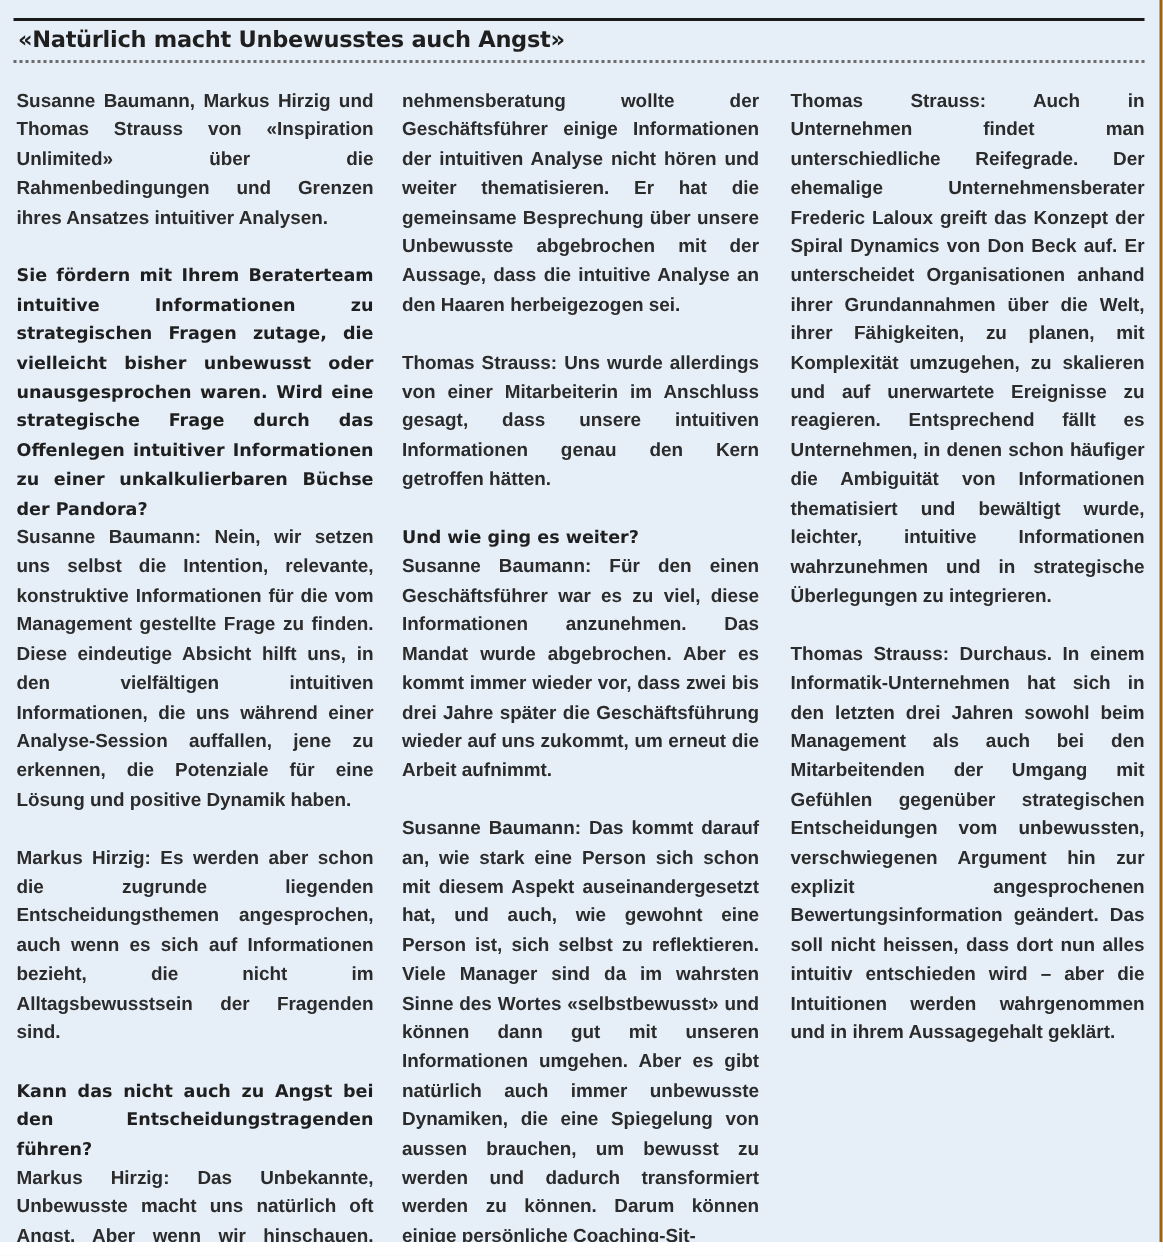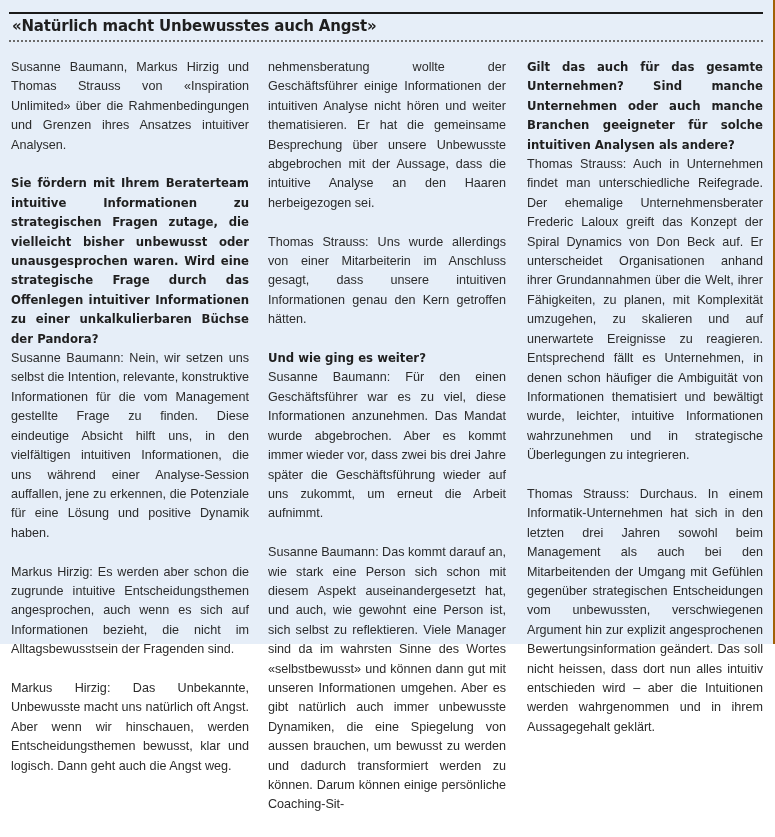--- a/index.html
+++ b/index.html
@@ -11,21 +11,21 @@
       width: 775px;
       height: 837px;
       overflow: hidden;
       position: relative;
     }
     .page {
       position: absolute;
       left: 0;
       top: 0;
       width: 773px;
-      height: 644px;
+      height: 828px;
       background: #e6eef8;
       border-right: 3px solid #a16207;
     }
     .title-rule {
       position: absolute;
       left: 9px;
       top: 12px;
       width: 754px;
       height: 2px;
       background: #1a1a1a;
@@ -64,21 +64,21 @@
     .col2 { left: 268px; }
     .col3 { left: 527px; width: 236px; }
     .block { margin: 0 0 19.4px 0; }
     .q {
       font-family: "DejaVu Sans", sans-serif;
       font-weight: bold;
       font-size: 11.7px;
       color: #1f1f1f;
       display: block;
     }
-    .a { display: block; }
+    .a { display: block; font-weight: bold; }
     .bottom-strip {
       position: absolute;
       left: 0;
       top: 828px;
       width: 775px;
       height: 9px;
       background: #ffffff;
     }
   </style>
 </head>
@@ -91,23 +91,24 @@
 
   <div class="col col1">
     <div class="block">
       <span class="a">Susanne Baumann,  Markus Hirzig und Thomas Strauss von «Inspiration Unlimited» über die Rahmenbedingungen und Grenzen ihres Ansatzes intuitiver Analysen.</span>
     </div>
     <div class="block">
       <span class="q">Sie fördern mit Ihrem Beraterteam intuitive Informationen zu strategischen Fragen zutage, die vielleicht bisher unbewusst oder unausgesprochen waren. Wird eine strategische Frage durch das Offenlegen intuitiver Informationen zu einer unkalkulierbaren Büchse der Pandora?</span>
       <span class="a">Susanne Baumann: Nein, wir setzen uns selbst die Intention, relevante, konstruktive Informationen für die vom Management gestellte Frage zu finden. Diese eindeutige Absicht hilft uns, in den vielfältigen intuitiven Informationen, die uns während einer Analyse-Session auffallen, jene zu erkennen, die Potenziale für eine Lösung und positive Dynamik haben.</span>
     </div>
     <div class="block">
-      <span class="a">Markus Hirzig: Es werden aber schon die zugrunde intuitive Entscheidungsthemen angesprochen, auch wenn es sich auf Informationen bezieht, die nicht im Alltagsbewusstsein der Fragenden sind.</span>
+      <span class="a">Markus Hirzig: Es werden aber schon die zugrunde liegenden Entscheidungsthemen angesprochen, auch wenn es sich auf Informationen bezieht, die nicht im Alltagsbewusstsein der Fragenden sind.</span>
     </div>
     <div class="block">
+      <span class="q">Kann das nicht auch zu Angst bei den Entscheidungstragenden führen?</span>
       <span class="a">Markus Hirzig: Das Unbekannte, Unbewusste macht uns natürlich oft Angst. Aber wenn wir hinschauen, werden Entscheidungsthemen bewusst, klar und logisch. Dann geht auch die Angst weg.</span>
     </div>
 
   </div>
 
   <div class="col col2">
     <div class="block">
       <span class="a">nehmensberatung wollte der Geschäftsführer einige Informationen der intuitiven Analyse nicht hören und weiter thematisieren. Er hat die gemeinsame Besprechung über unsere Unbewusste abgebrochen mit der Aussage, dass die intuitive Analyse an den Haaren herbeigezogen sei.</span>
     </div>
     <div class="block">
@@ -117,21 +118,20 @@
       <span class="q">Und wie ging es weiter?</span>
       <span class="a">Susanne Baumann: Für den einen Geschäftsführer war es zu viel, diese Informationen anzunehmen. Das Mandat wurde abgebrochen. Aber es kommt immer wieder vor, dass zwei bis drei Jahre später die Geschäftsführung wieder auf uns zukommt, um erneut die Arbeit aufnimmt.</span>
     </div>
     <div class="block">
       <span class="a">Susanne Baumann: Das kommt darauf an, wie stark eine Person sich schon mit diesem Aspekt auseinandergesetzt hat, und auch, wie gewohnt eine Person ist, sich selbst zu reflektieren. Viele Manager sind da im wahrsten Sinne des Wortes «selbstbewusst» und können dann gut mit unseren Informationen umgehen. Aber es gibt natürlich auch immer unbewusste Dynamiken, die eine Spiegelung von aussen brauchen, um bewusst zu werden und dadurch transformiert werden zu können. Darum können einige persönliche Coaching-Sit-</span>
     </div>
   </div>
 
   <div class="col col3">
     <div class="block">
-      <span class="q">Gilt das auch für das gesamte Unternehmen? Sind manche Unternehmen oder auch manche Branchen geeigneter für solche intuitiven Analysen als andere?</span>
       <span class="a">Thomas Strauss: Auch in Unternehmen findet man unterschiedliche Reifegrade. Der ehemalige Unternehmensberater Frederic Laloux greift das Konzept der Spiral Dynamics von Don Beck auf. Er unterscheidet Organisationen anhand ihrer Grundannahmen über die Welt, ihrer Fähigkeiten, zu planen, mit Komplexität umzugehen, zu skalieren und auf unerwartete Ereignisse zu reagieren. Entsprechend fällt es Unternehmen, in denen schon häufiger die Ambiguität von Informationen thematisiert und bewältigt wurde, leichter, intuitive Informationen wahrzunehmen und in strategische Überlegungen zu integrieren.</span>
     </div>
     <div class="block">
       <span class="a">Thomas Strauss: Durchaus. In einem Informatik-Unternehmen hat sich in den letzten drei Jahren sowohl beim Management als auch bei den Mitarbeitenden der Umgang mit Gefühlen gegenüber strategischen Entscheidungen vom unbewussten, verschwiegenen Argument hin zur explizit angesprochenen Bewertungsinformation geändert. Das soll nicht heissen, dass dort nun alles intuitiv entschieden wird – aber die Intuitionen werden wahrgenommen und in ihrem Aussagegehalt geklärt.</span>
     </div>
   </div>
 </div>
 <div class="bottom-strip"></div>
 
 </body></html>

